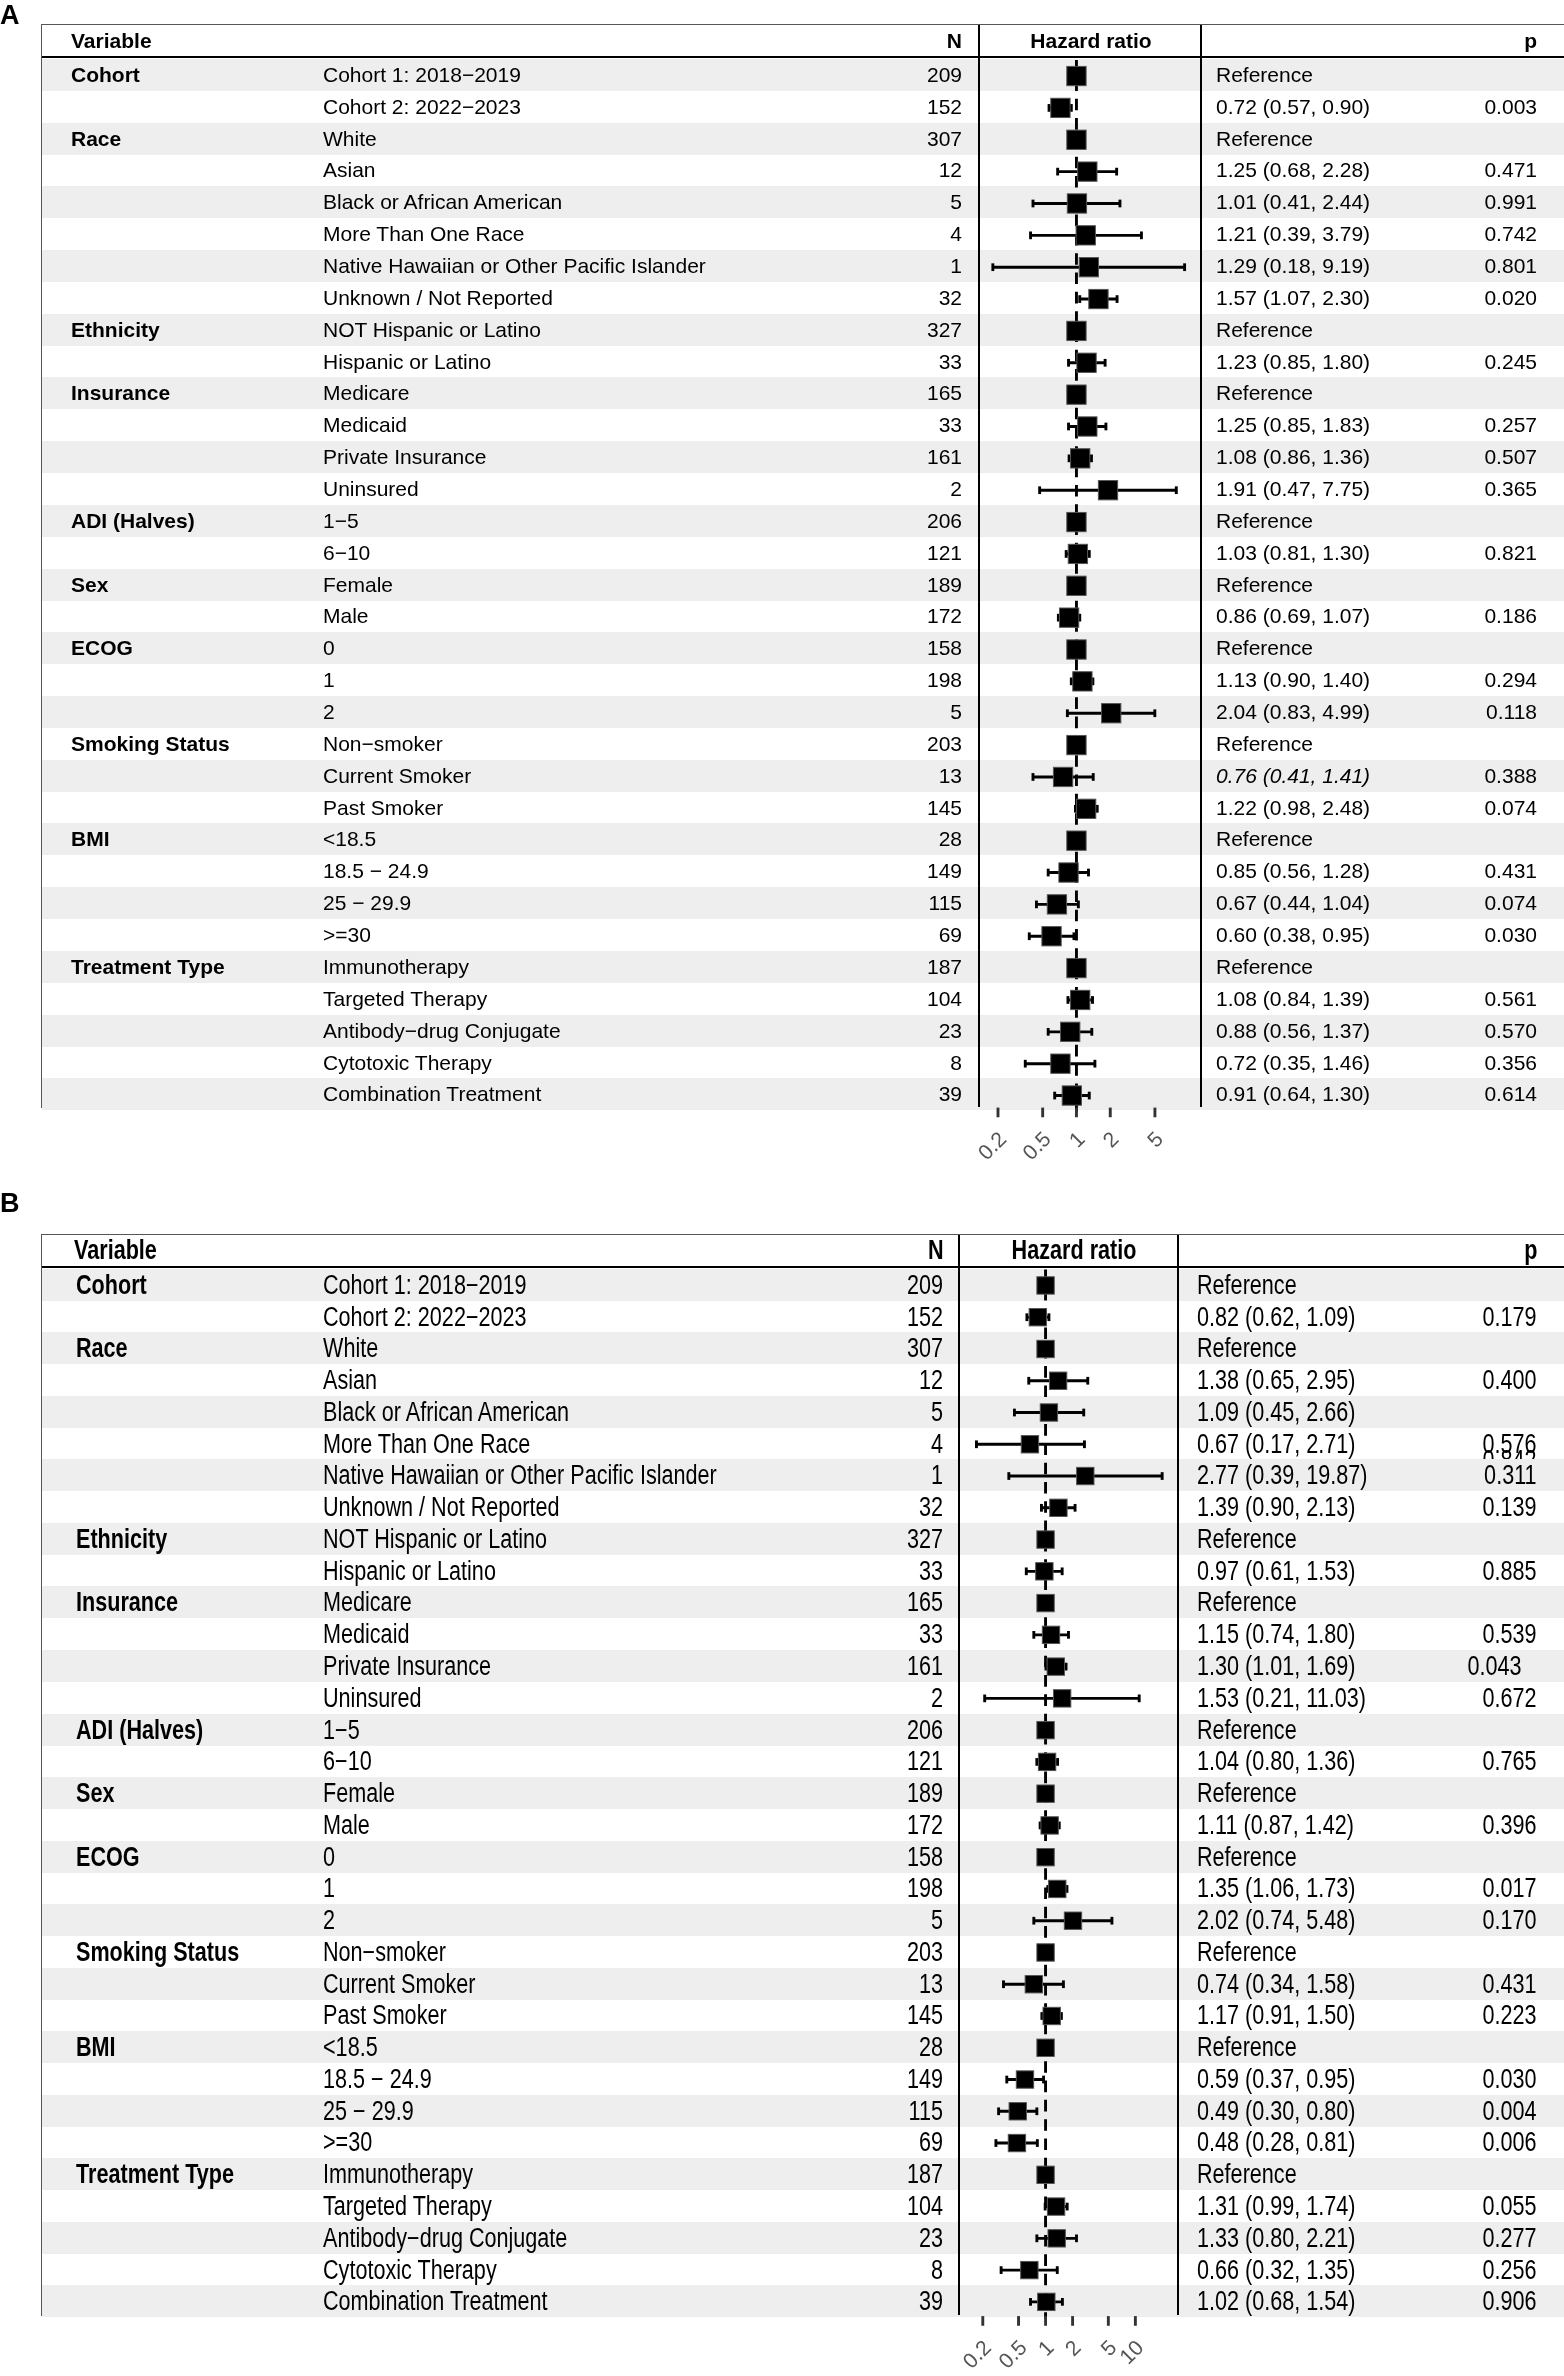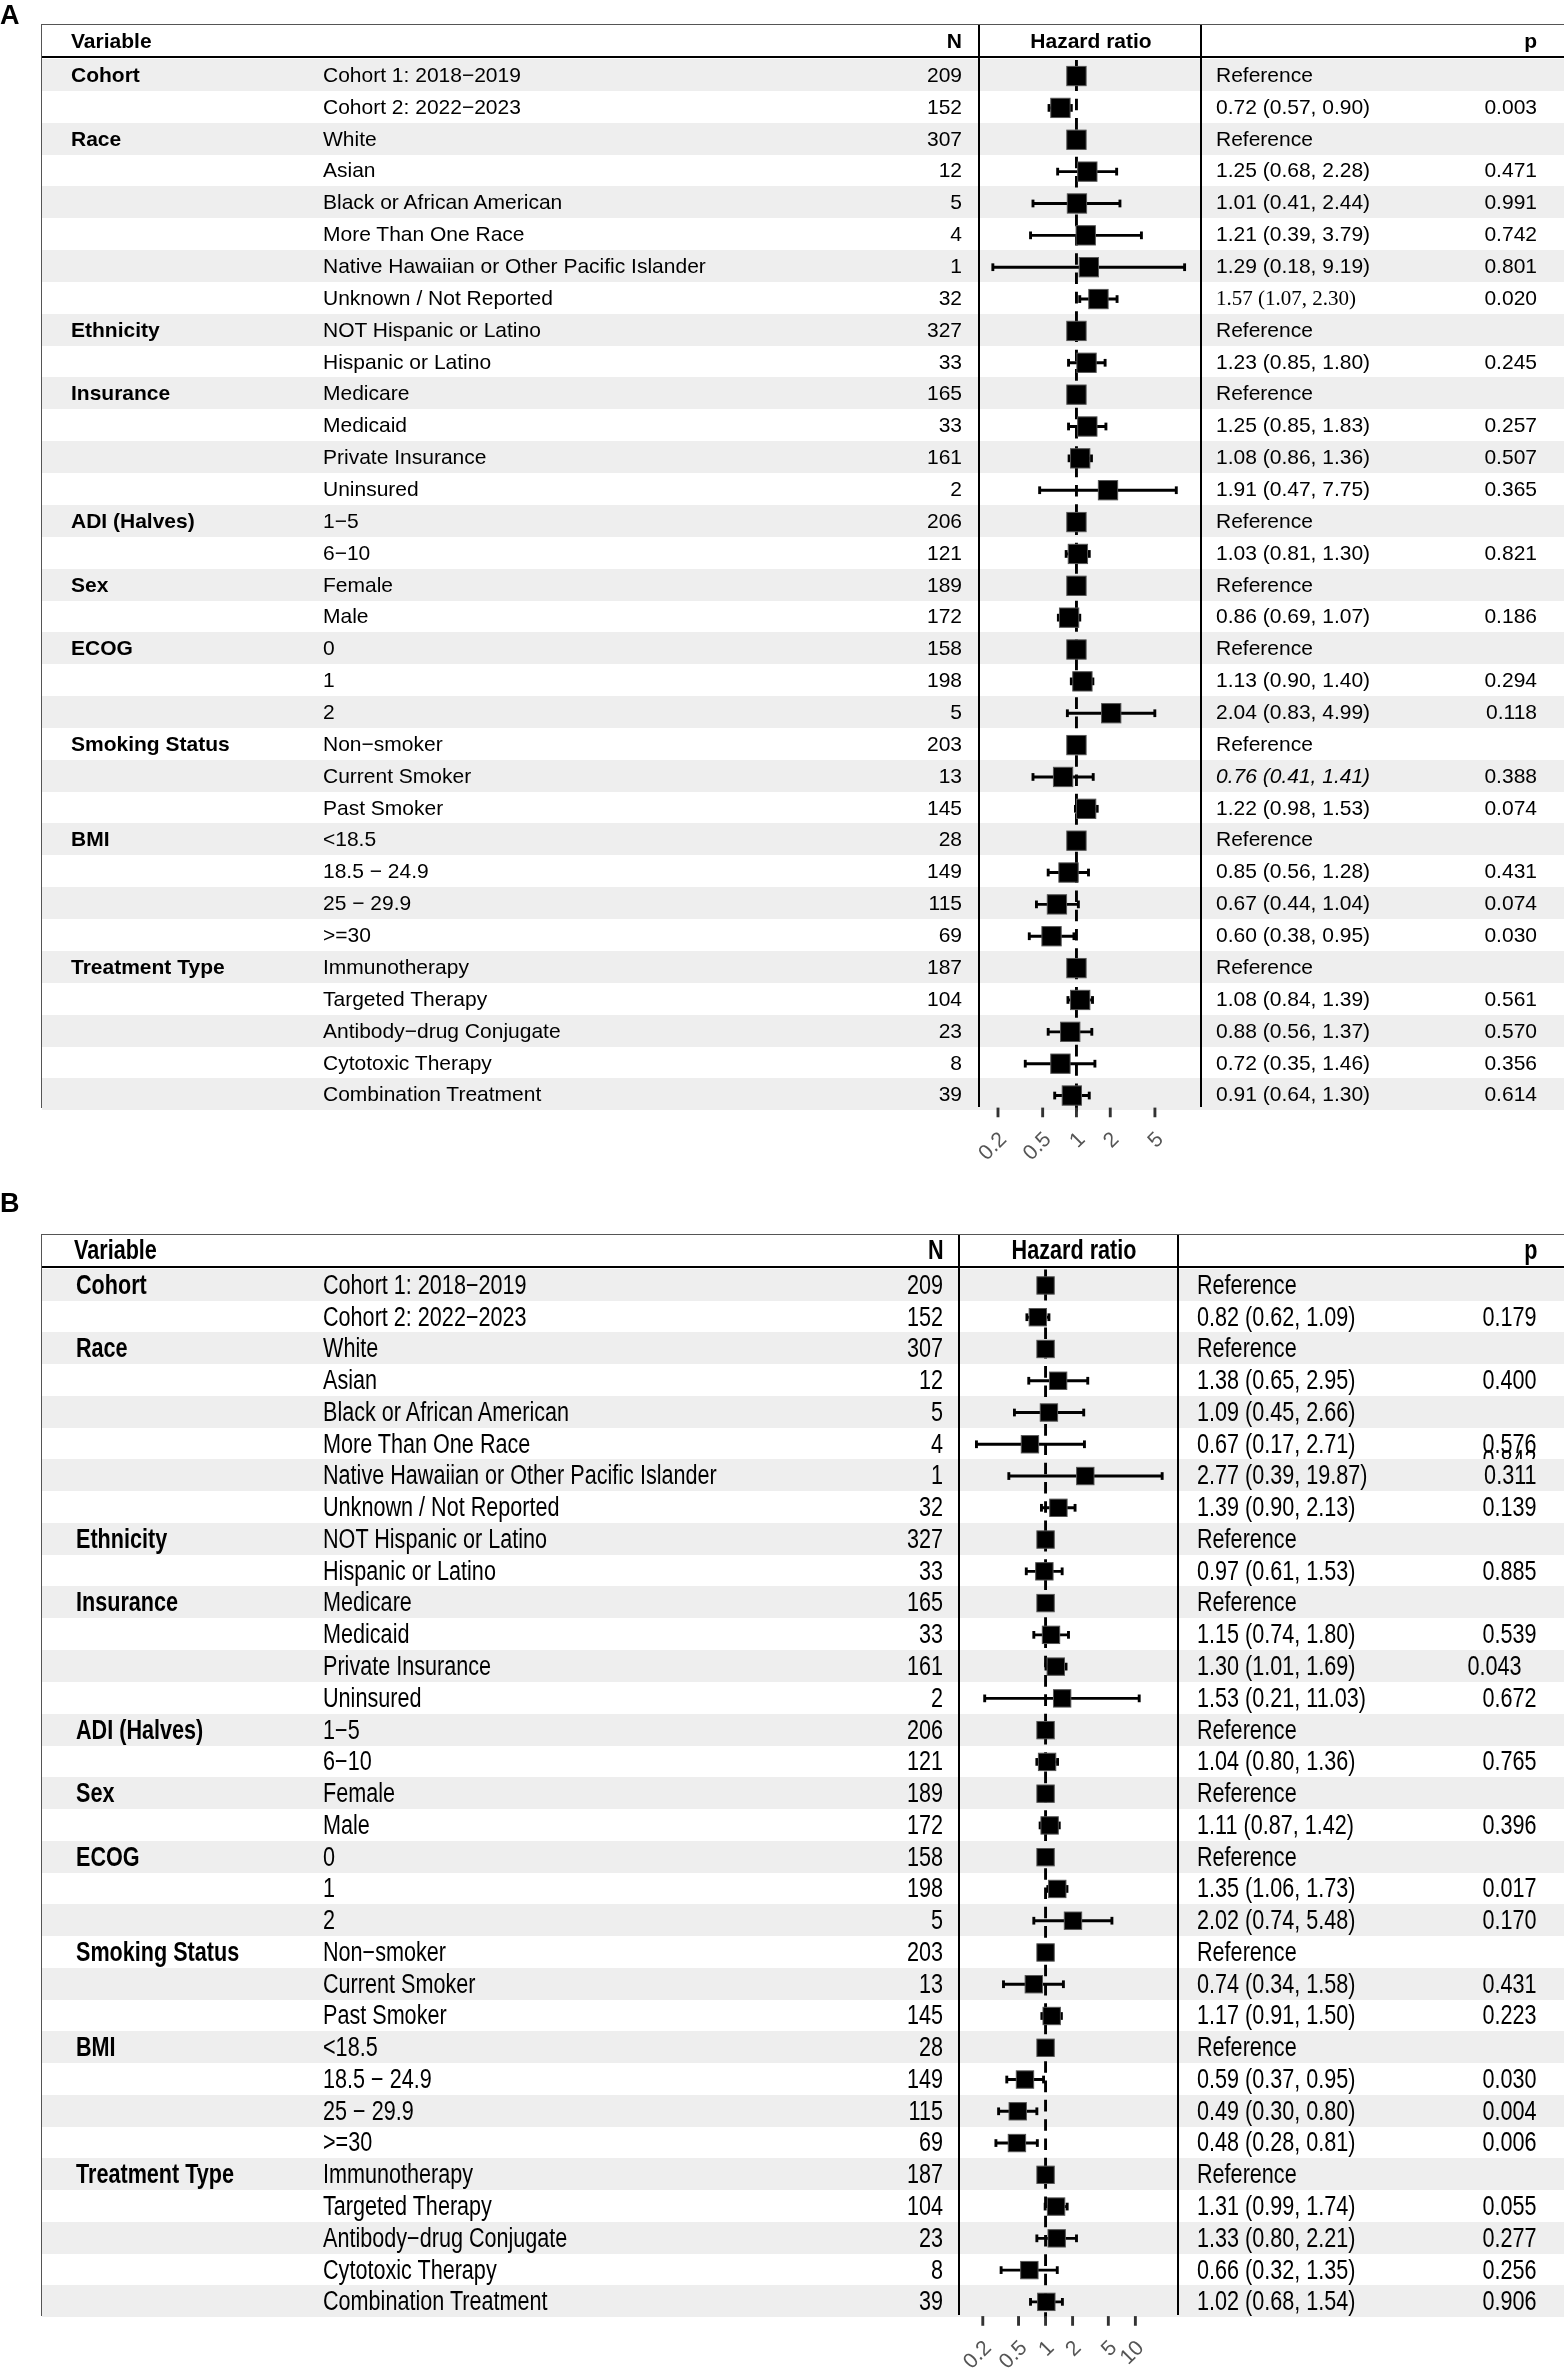--- a/index.html
+++ b/index.html
@@ -85,21 +85,21 @@
           <span class="cell bold" style="left:29px;"></span>
           <span class="cell" style="left:281px;">Native Hawaiian or Other Pacific Islander</span>
           <span class="cell right" style="right:602px;">1</span>
           <span class="cell" style="left:1174px;">1.29 (0.18, 9.19)</span>
           <span class="cell right" style="right:27px;">0.801</span>
         </div>
         <div class="row" style="top: 257px;">
           <span class="cell bold" style="left:29px;"></span>
           <span class="cell" style="left:281px;">Unknown / Not Reported</span>
           <span class="cell right" style="right:602px;">32</span>
-          <span class="cell" style="left:1174px;font-family:Liberation Serif, serif;">1.57 (1.07, 2.30)</span>
+          <span class="cell" style="left:1174px;">1.57 (1.07, 2.30)</span>
           <span class="cell right" style="right:27px;">0.020</span>
         </div>
         <div class="row shade" style="top: 289px;">
           <span class="cell bold" style="left:29px;">Ethnicity</span>
           <span class="cell" style="left:281px;">NOT Hispanic or Latino</span>
           <span class="cell right" style="right:602px;">327</span>
           <span class="cell" style="left:1174px;">Reference</span>
           <span class="cell right" style="right:27px;"></span>
         </div>
         <div class="row" style="top: 321px;">
@@ -197,21 +197,21 @@
           <span class="cell bold" style="left:29px;"></span>
           <span class="cell" style="left:281px;">Current Smoker</span>
           <span class="cell right" style="right:602px;">13</span>
           <span class="cell" style="left:1174px;font-style:italic;">0.76 (0.41, 1.41)</span>
           <span class="cell right" style="right:27px;">0.388</span>
         </div>
         <div class="row" style="top: 767px;">
           <span class="cell bold" style="left:29px;"></span>
           <span class="cell" style="left:281px;">Past Smoker</span>
           <span class="cell right" style="right:602px;">145</span>
-          <span class="cell" style="left:1174px;">1.22 (0.98, 1.53)</span>
+          <span class="cell" style="left:1174px;">1.22 (0.98, 2.48)</span>
           <span class="cell right" style="right:27px;">0.074</span>
         </div>
         <div class="row shade" style="top: 798px;">
           <span class="cell bold" style="left:29px;">BMI</span>
           <span class="cell" style="left:281px;">&lt;18.5</span>
           <span class="cell right" style="right:602px;">28</span>
           <span class="cell" style="left:1174px;">Reference</span>
           <span class="cell right" style="right:27px;"></span>
         </div>
         <div class="row" style="top: 830px;">

